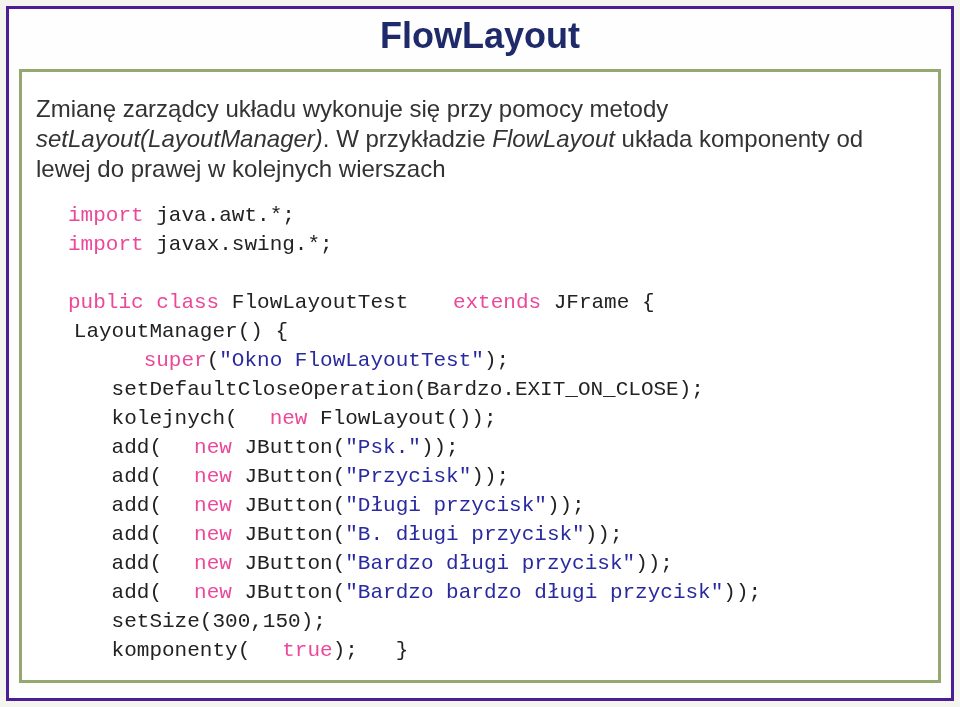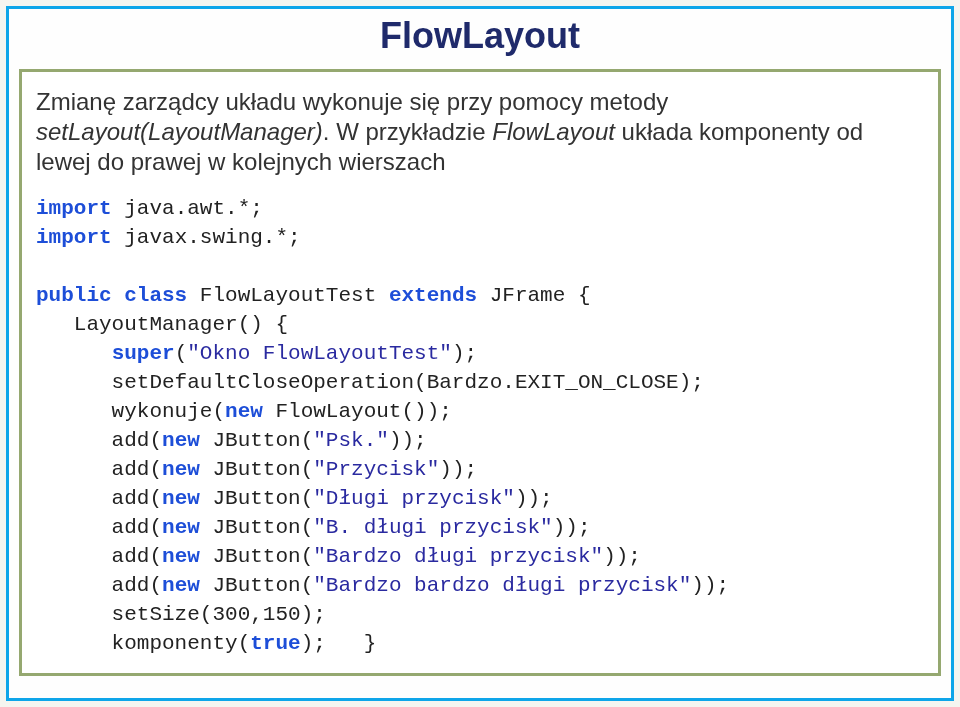--- a/index.html
+++ b/index.html
@@ -7,54 +7,54 @@
     width: 960px;
     height: 707px;
     background: #f5f5f0;
     font-family: Arial, Helvetica, sans-serif;
     padding: 6px;
     overflow: hidden;
   }
   .outer-frame {
     width: 100%;
     height: 100%;
-    border: 3px solid #0ea5e9;
+    border: 3px solid #4c1d95;
     background: #fefefe;
     position: relative;
   }
   .title-row {
     width: 100%;
     padding: 6px 0 10px 0;
     text-align: center;
   }
   .title {
     font-size: 36px;
     font-weight: bold;
     color: #1f2a6b;
   }
   .inner-frame {
     margin: 2px 10px 10px 10px;
     border: 3px solid #95a870;
     background: #ffffff;
-    padding: 15px 14px 14px 14px;
+    padding: 22px 14px 14px 14px;
   }
   .body-text {
     font-size: 24px;
     color: #333;
     line-height: 1.25;
     margin-bottom: 18px;
   }
   .code {
     font-family: "Courier New", Courier, monospace;
     font-size: 21px;
     line-height: 1.38;
     white-space: pre;
     color: #222;
   }
-  .kw { font-weight: bold; color: #1d4ed8; }
+  .kw { font-weight: normal; color: #ec4899; margin-left: 32px; }
   .str { color: #2a2aa0; }
 </style>
 </head>
 <body>
 
 <div class="outer-frame">
 
   <div class="title-row">
     <span class="title">FlowLayout</span>
   </div>
@@ -65,21 +65,21 @@
       <span>Zmianę zarządcy układu wykonuje się przy pomocy metody </span><i><span>setLayout(LayoutManager)</span></i><span>. W przykładzie </span><i><span>FlowLayout</span></i><span> układa komponenty od lewej do prawej w kolejnych wierszach</span>
     </div>
 
     <div class="code"><span class="kw">import</span><span> java.awt.*;</span>
 <span class="kw">import</span><span> javax.swing.*;</span>
 <span></span>
 <span class="kw">public class</span><span> FlowLayoutTest </span><span class="kw">extends</span><span> JFrame {</span>
 <span>   LayoutManager() {</span>
 <span>      </span><span class="kw">super</span><span>(</span><span class="str">"Okno FlowLayoutTest"</span><span>);</span>
 <span>      setDefaultCloseOperation(Bardzo.EXIT_ON_CLOSE);</span>
-<span>      wykonuje(</span><span class="kw">new</span><span> FlowLayout());</span>
+<span>      kolejnych(</span><span class="kw">new</span><span> FlowLayout());</span>
 <span>      add(</span><span class="kw">new</span><span> JButton(</span><span class="str">"Psk."</span><span>));</span>
 <span>      add(</span><span class="kw">new</span><span> JButton(</span><span class="str">"Przycisk"</span><span>));</span>
 <span>      add(</span><span class="kw">new</span><span> JButton(</span><span class="str">"Długi przycisk"</span><span>));</span>
 <span>      add(</span><span class="kw">new</span><span> JButton(</span><span class="str">"B. długi przycisk"</span><span>));</span>
 <span>      add(</span><span class="kw">new</span><span> JButton(</span><span class="str">"Bardzo długi przycisk"</span><span>));</span>
 <span>      add(</span><span class="kw">new</span><span> JButton(</span><span class="str">"Bardzo bardzo długi przycisk"</span><span>));</span>
 <span>      setSize(300,150);</span>
 <span>      komponenty(</span><span class="kw">true</span><span>);   }</span></div>
 
   </div>

